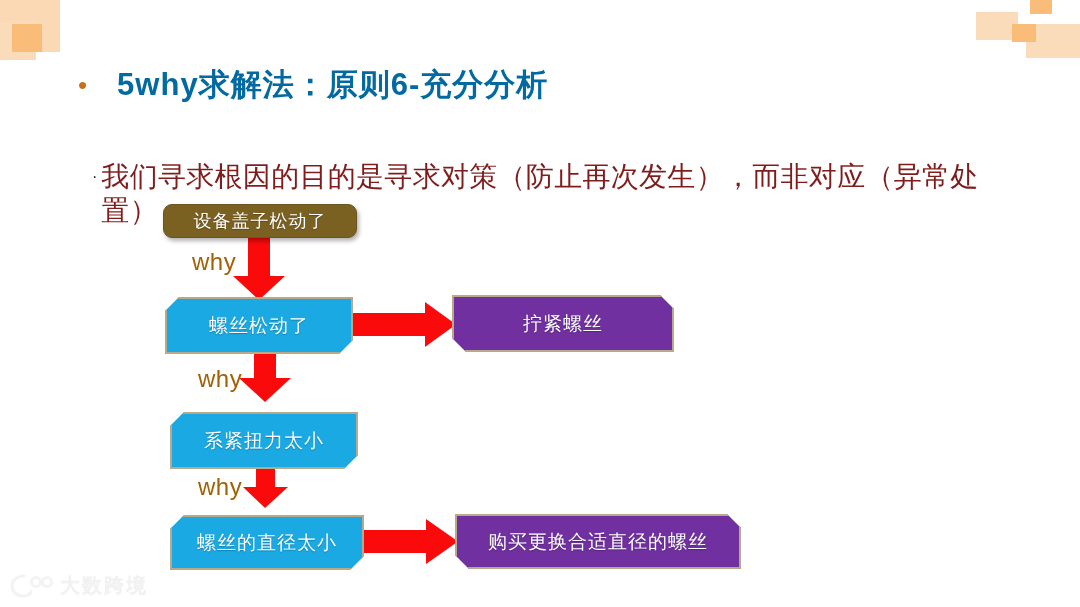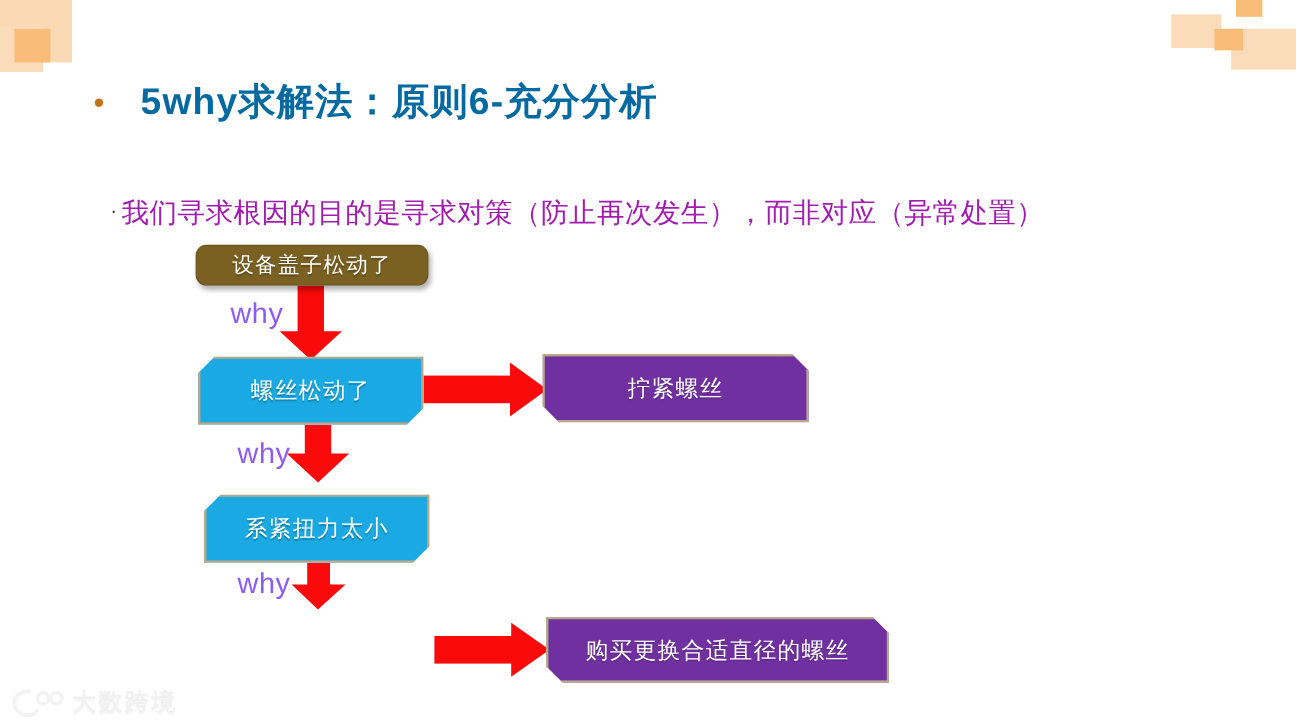--- a/index.html
+++ b/index.html
@@ -64,22 +64,22 @@
     display: flex;
     align-items: flex-start;
   }
   .body-bullet {
     color: #1a1a1a;
     font-size: 16px;
     line-height: 34px;
     margin-right: 4px;
   }
   .body-text {
-    color: #a21caf;
-    font-size: 23px;
+    color: #7f1d1d;
+    font-size: 28px;
     line-height: 34px;
     letter-spacing: 0.3px;
   }
 
   
   #diagram {
     position: absolute;
     left: 0;
     top: 0;
     width: 1080px;
@@ -132,21 +132,21 @@
 
   .n-cause1 { left: 165px; top: 297px; width: 188px; height: 57px; }
   .n-cause2 { left: 170px; top: 412px; width: 188px; height: 57px; }
   .n-cause3 { left: 170px; top: 515px; width: 194px; height: 55px; }
   .n-act1   { left: 452px; top: 295px; width: 222px; height: 57px; }
   .n-act2   { left: 455px; top: 514px; width: 286px; height: 55px; }
 
   
   .why {
     position: absolute;
-    color: #8b5cf6;
+    color: #a16207;
     font-size: 24px;
     font-weight: 500;
     letter-spacing: 0.5px;
   }
   .why1 { left: 192px; top: 248px; }
   .why2 { left: 198px; top: 365px; }
   .why3 { left: 198px; top: 473px; }
 
   
   #arrows {
@@ -239,20 +239,23 @@
 
     <div class="why why1">why</div>
     <div class="why why2">why</div>
     <div class="why why3">why</div>
 
     <div class="node node-cut cause clip-cause n-cause2">
       <span>系紧扭力太小</span>
     </div>
     <div class="node node-cut cause clip-cause n-cause1">
       <span>螺丝松动了</span>
+    </div>
+    <div class="node node-cut cause clip-cause n-cause3">
+      <span>螺丝的直径太小</span>
     </div>
 
     <div class="node node-cut action clip-action n-act2">
       <span>购买更换合适直径的螺丝</span>
     </div>
     <div class="node node-cut action clip-action n-act1">
       <span>拧紧螺丝</span>
     </div>
 
   </div>

